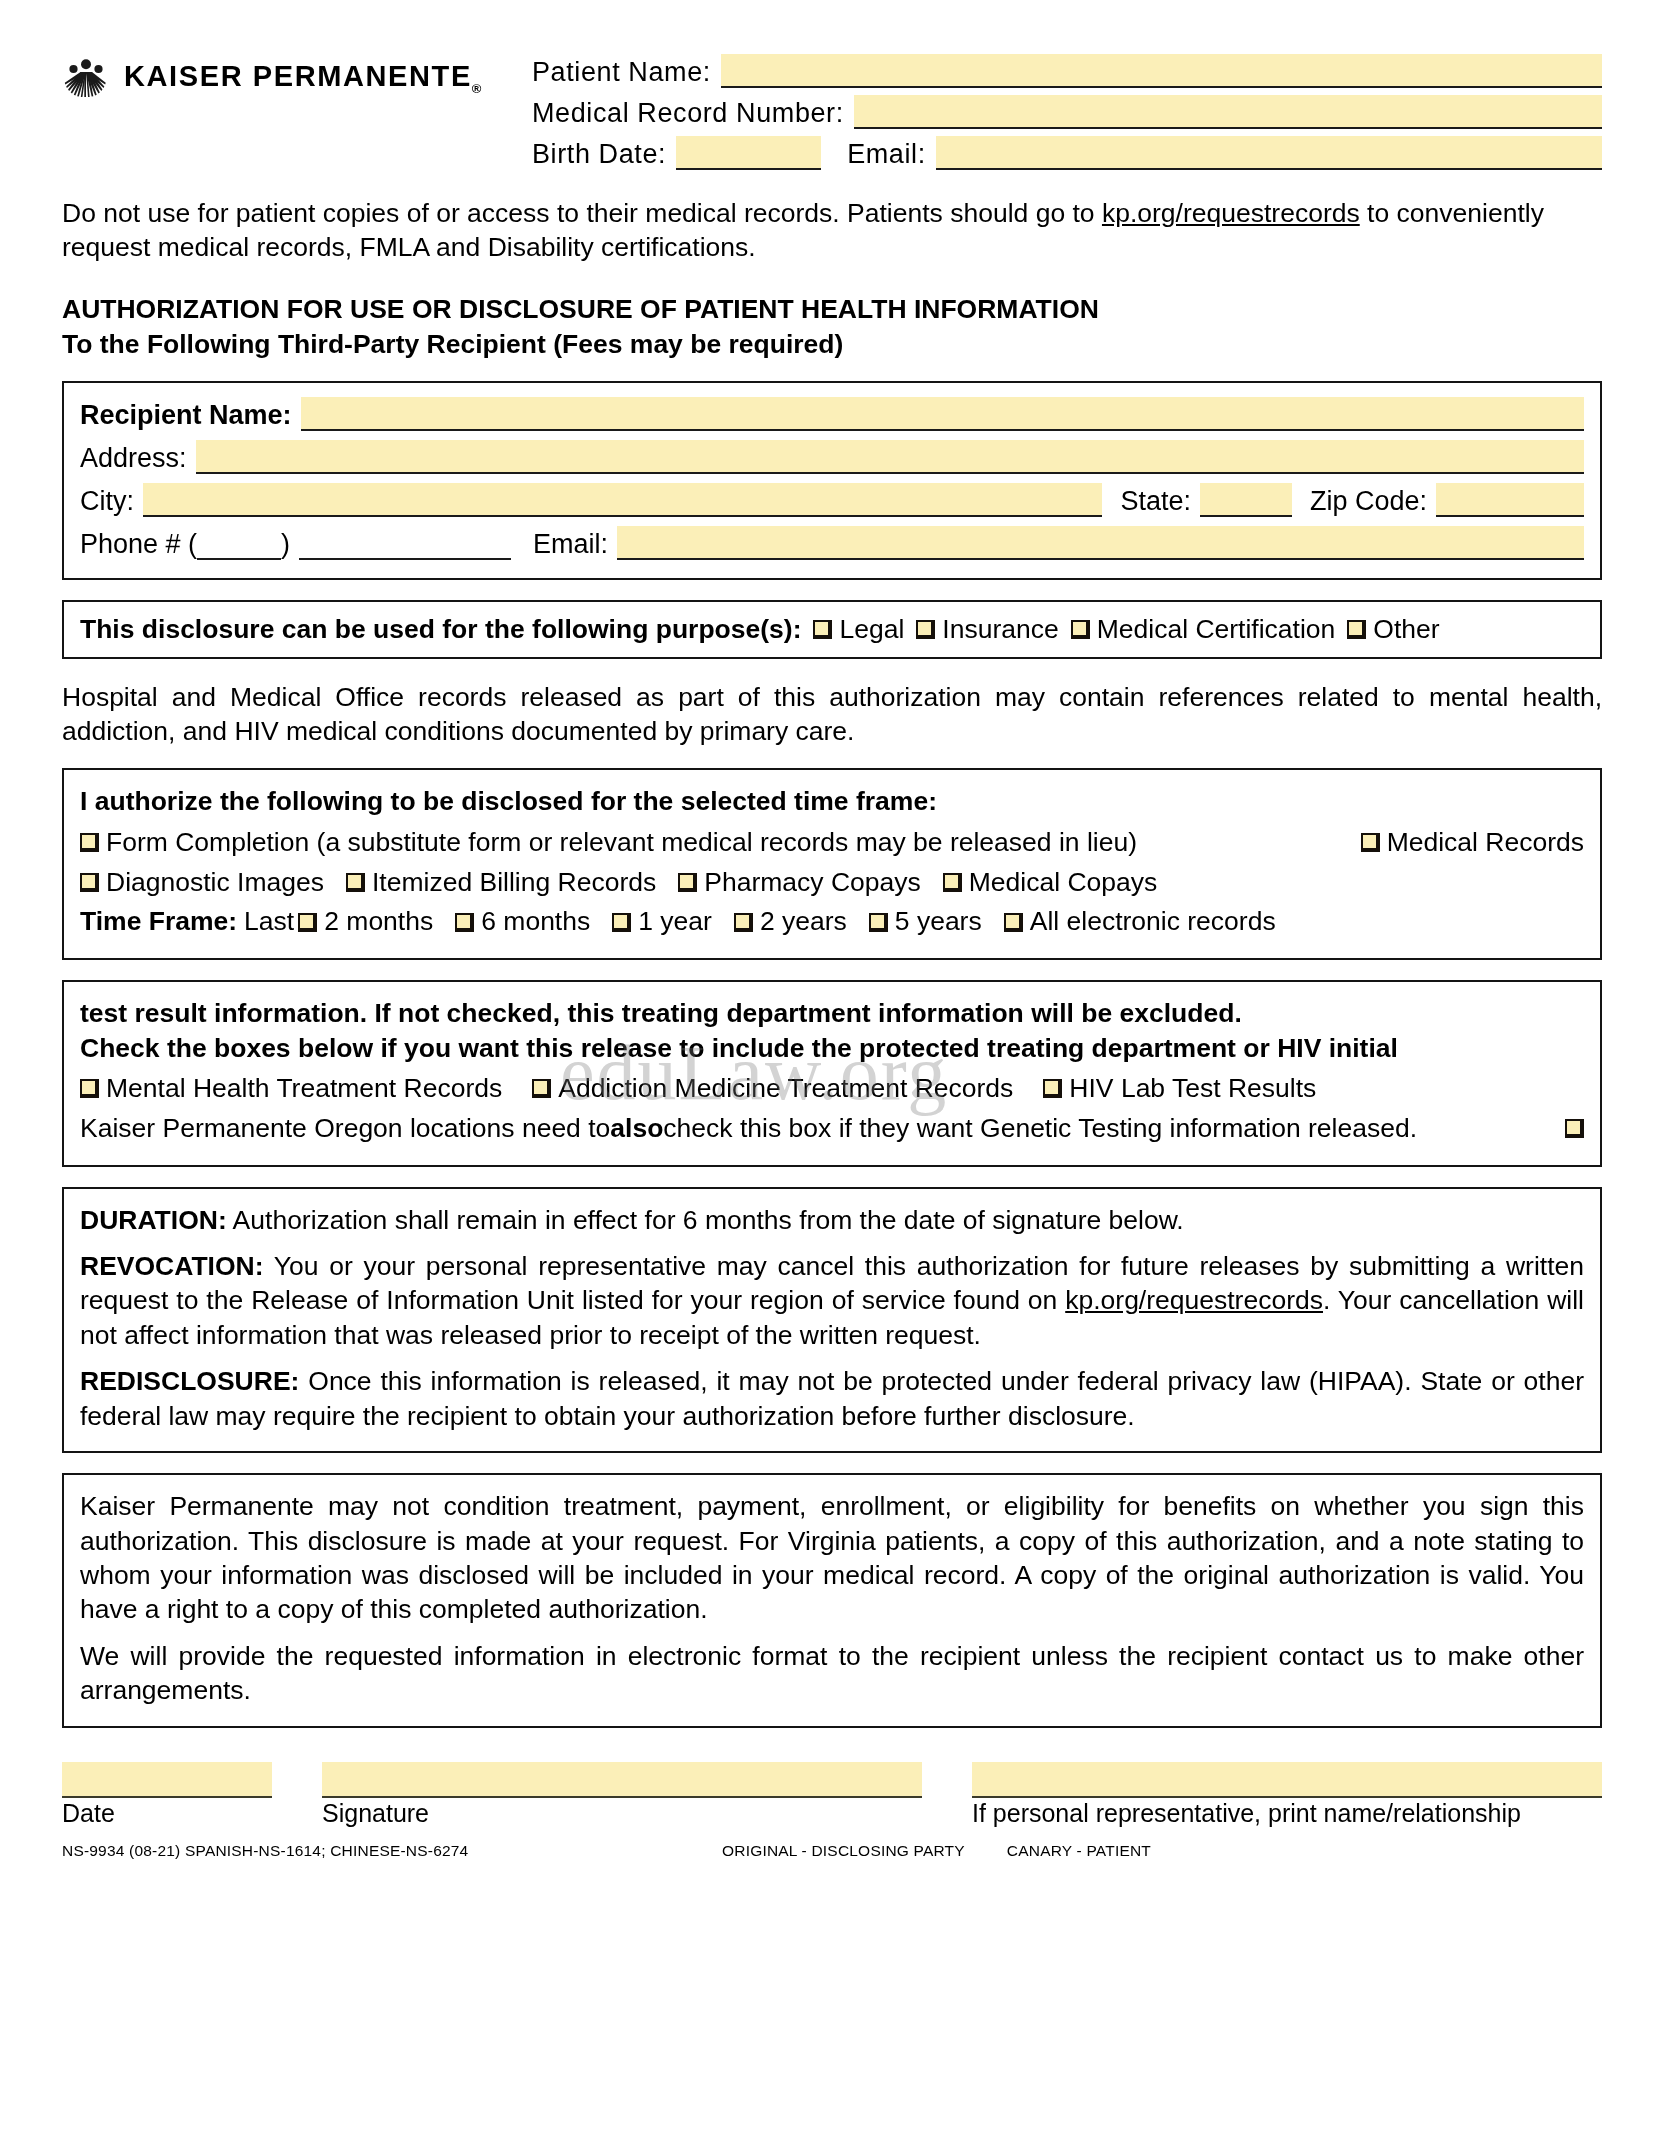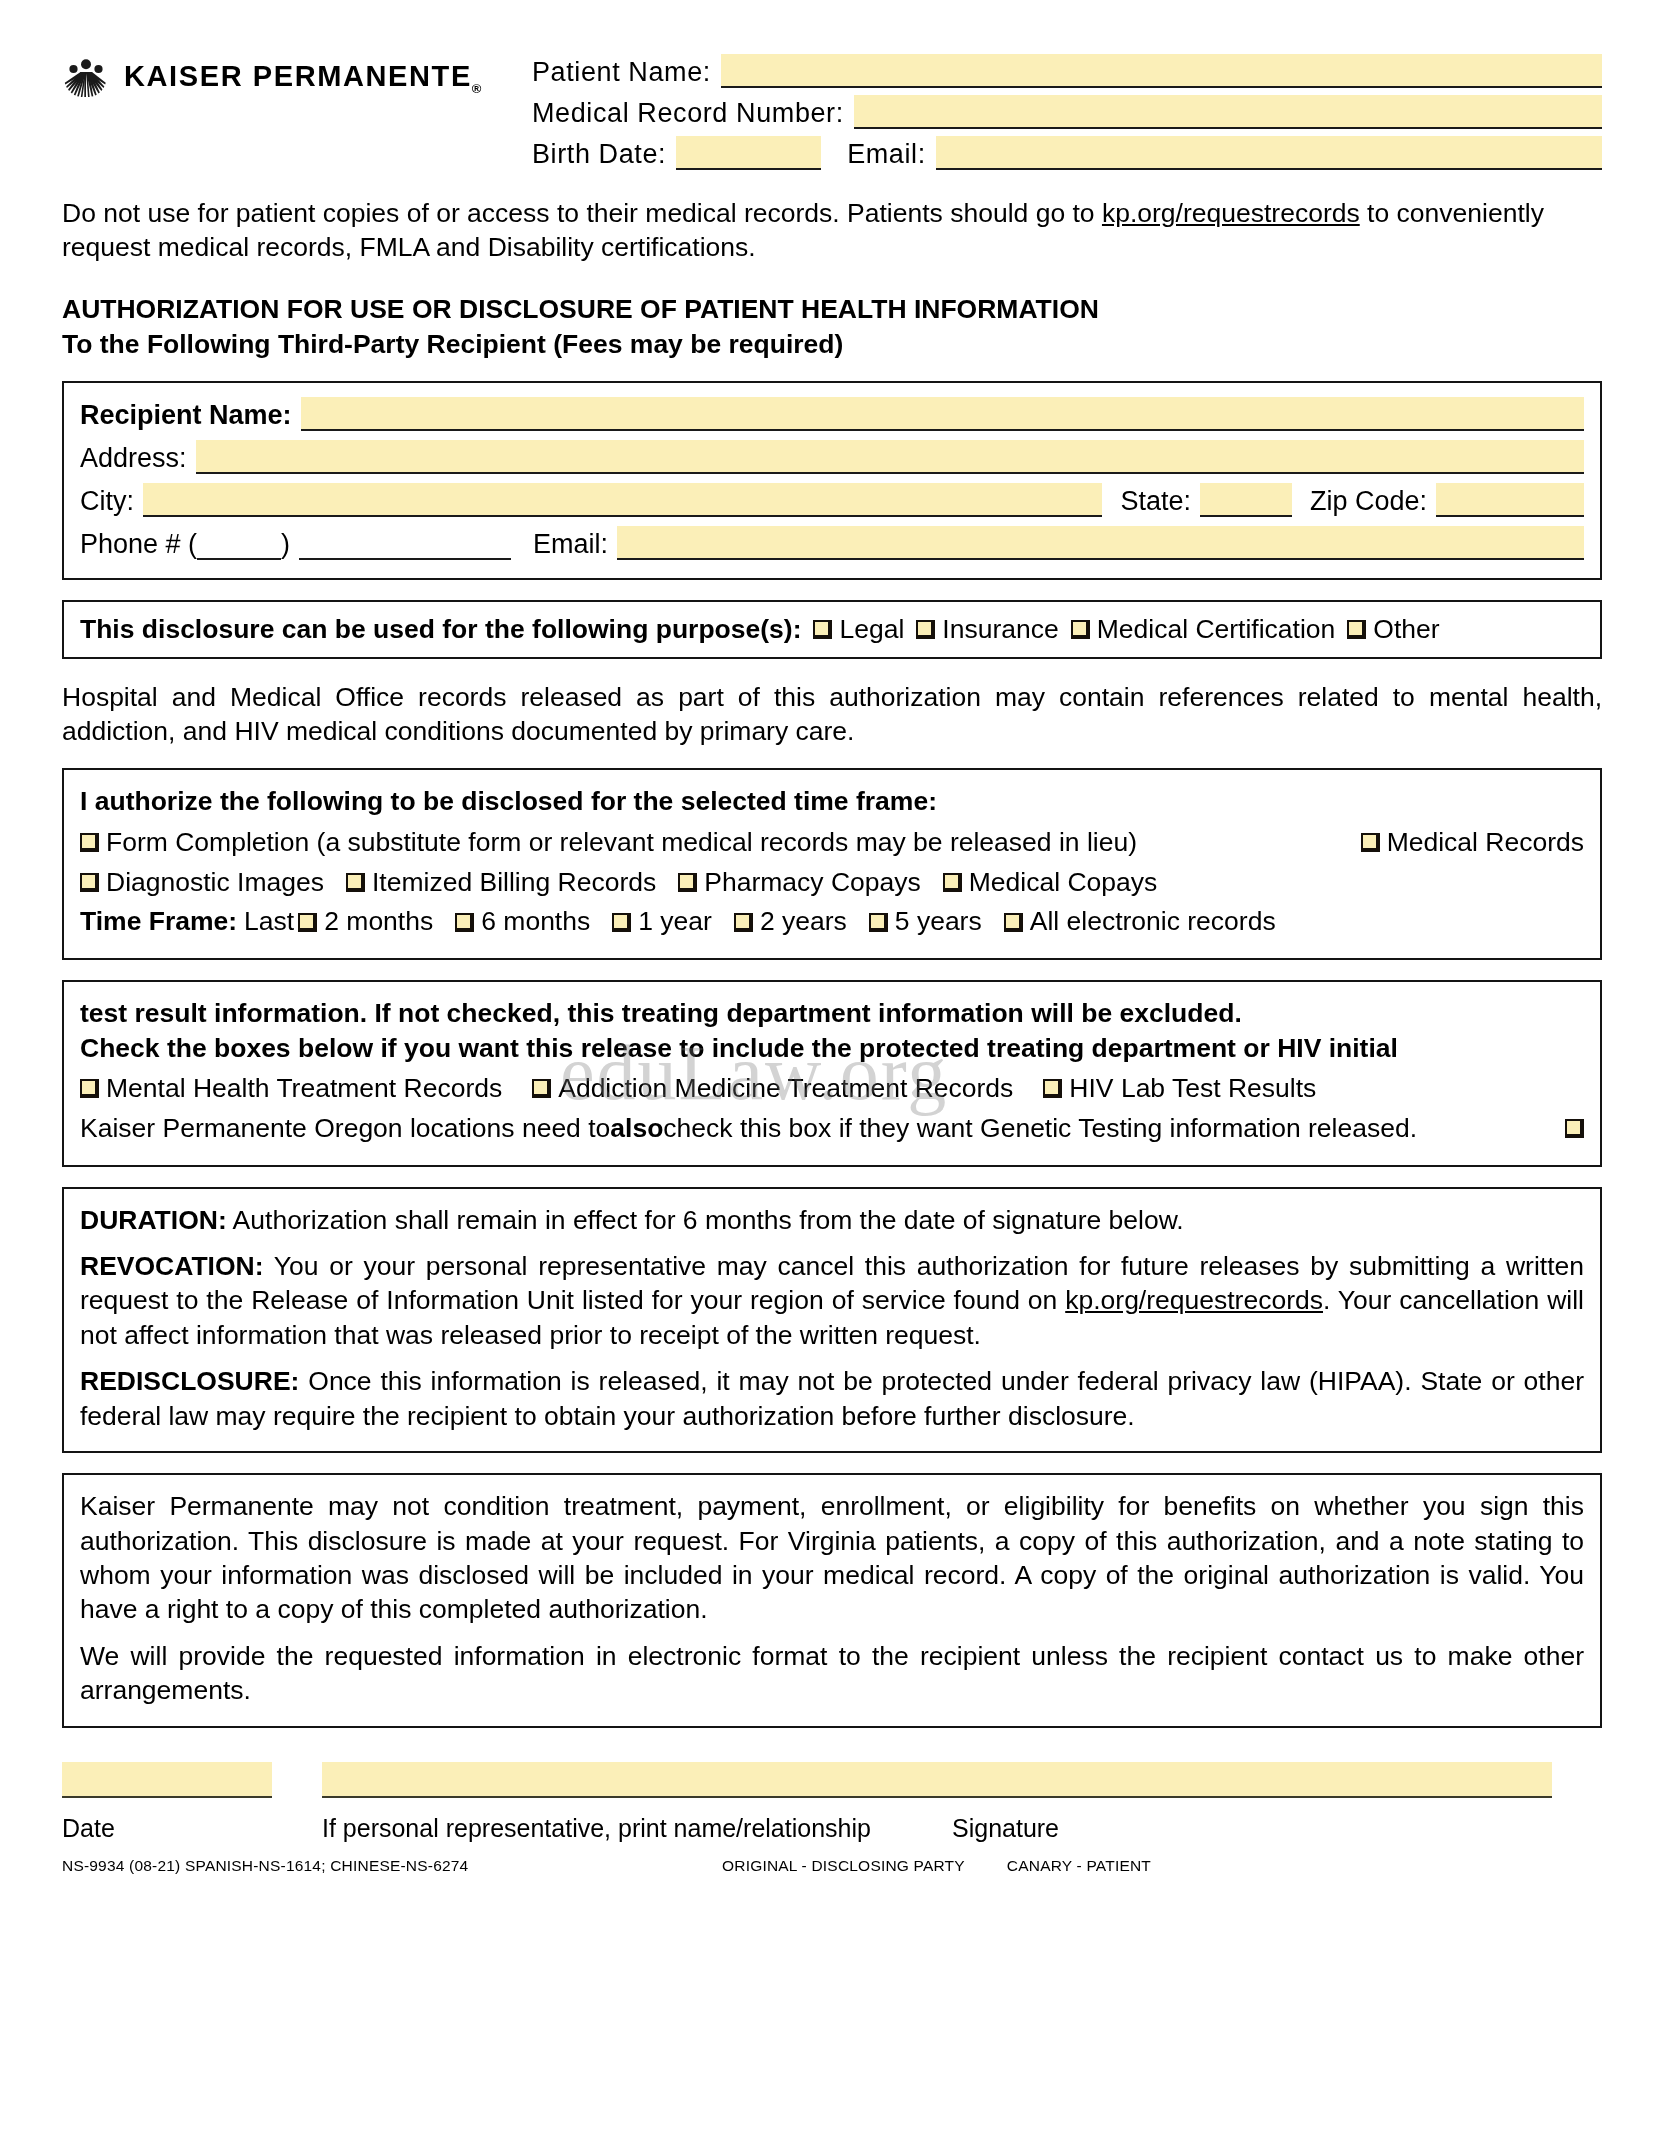--- a/index.html
+++ b/index.html
@@ -113,21 +113,21 @@
   .legal b { font-weight: bold; }
   .legal a { color: #000; text-decoration: underline; }
 
   .final p { font-size: 26.5px; line-height: 1.3; margin: 0 0 12px 0; text-align: justify; }
   .final p:last-child { margin-bottom: 2px; }
 
   
   .sign-row { display: flex; margin-top: 34px; align-items: flex-end; }
   .sig { margin-right: 50px; }
   .sig .pad { background: #fbefb8; height: 36px; border-bottom: 2px solid #3a3a2a; }
-  .sig .cap { font-size: 25px; padding-top: 16px; }
+  .sig .cap { font-size: 25px; padding-top: 1px; }
   .sig-date { width: 210px; }
   .sig-sign { width: 600px; }
   .sig-rep  { flex: 1; }
   .sig-rep .cap { white-space: nowrap; }
 
   
   .footer {
     display: flex; align-items: flex-start;
     margin-top: 14px; padding-bottom: 26px;
     font-size: 15.5px; letter-spacing: 0.2px;
@@ -355,27 +355,27 @@
   <div class="box final">
     <p>Kaiser Permanente may not condition treatment, payment, enrollment, or eligibility for benefits on whether you sign this authorization. This disclosure is made at your request. For Virginia patients, a copy of this authorization, and a note stating to whom your information was disclosed will be included in your medical record. A copy of the original authorization is valid. You have a right to a copy of this completed authorization.</p>
     <p>We will provide the requested information in electronic format to the recipient unless the recipient contact us to make other arrangements.</p>
   </div>
 
   <div class="sign-row">
     <div class="sig sig-date">
       <div class="pad"></div>
       <div class="cap">Date</div>
     </div>
+    <div class="sig sig-sign">
+      <div class="pad"></div>
+      <div class="cap">Signature</div>
+    </div>
     <div class="sig sig-rep" style="margin-right:0;">
       <div class="pad"></div>
       <div class="cap">If personal representative, print name/relationship</div>
-    </div>
-    <div class="sig sig-sign">
-      <div class="pad"></div>
-      <div class="cap">Signature</div>
     </div>
   </div>
 
   <div class="footer">
     <div class="fleft">NS-9934 (08-21) SPANISH-NS-1614; CHINESE-NS-6274</div>
     <div class="fmid">ORIGINAL - DISCLOSING PARTY</div>
     <div>CANARY - PATIENT</div>
   </div>
 
 </div>

